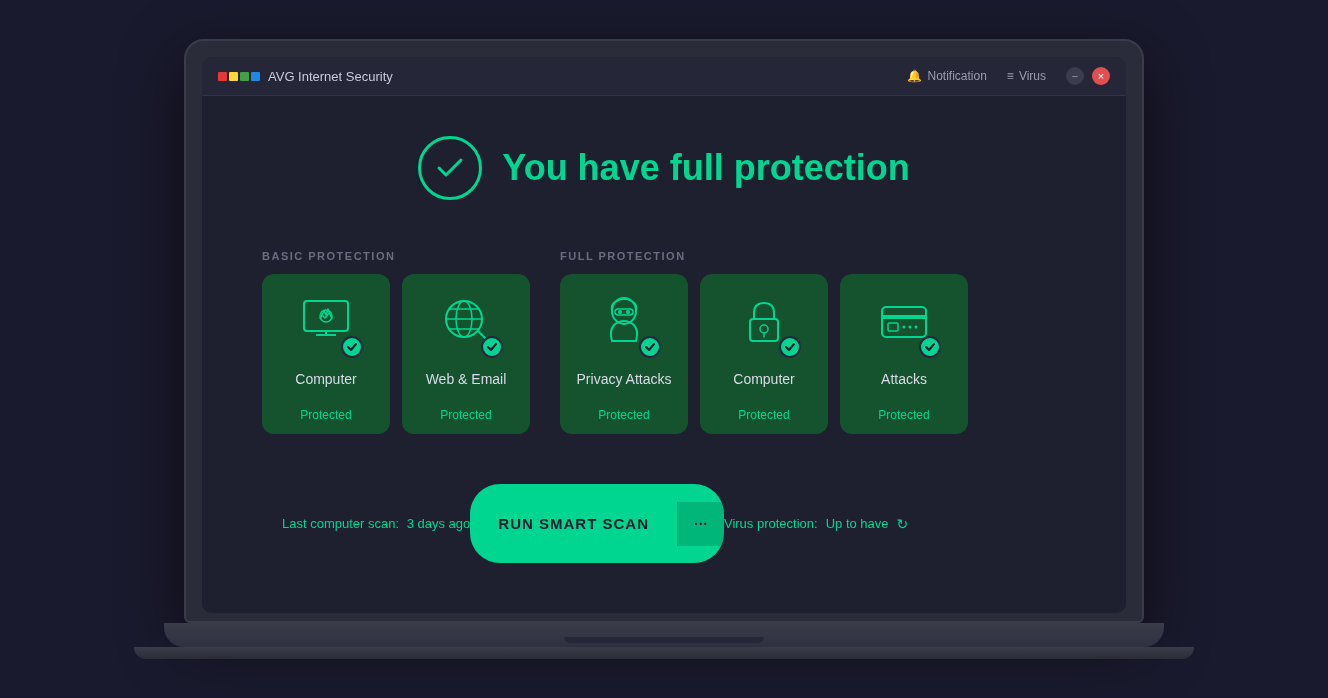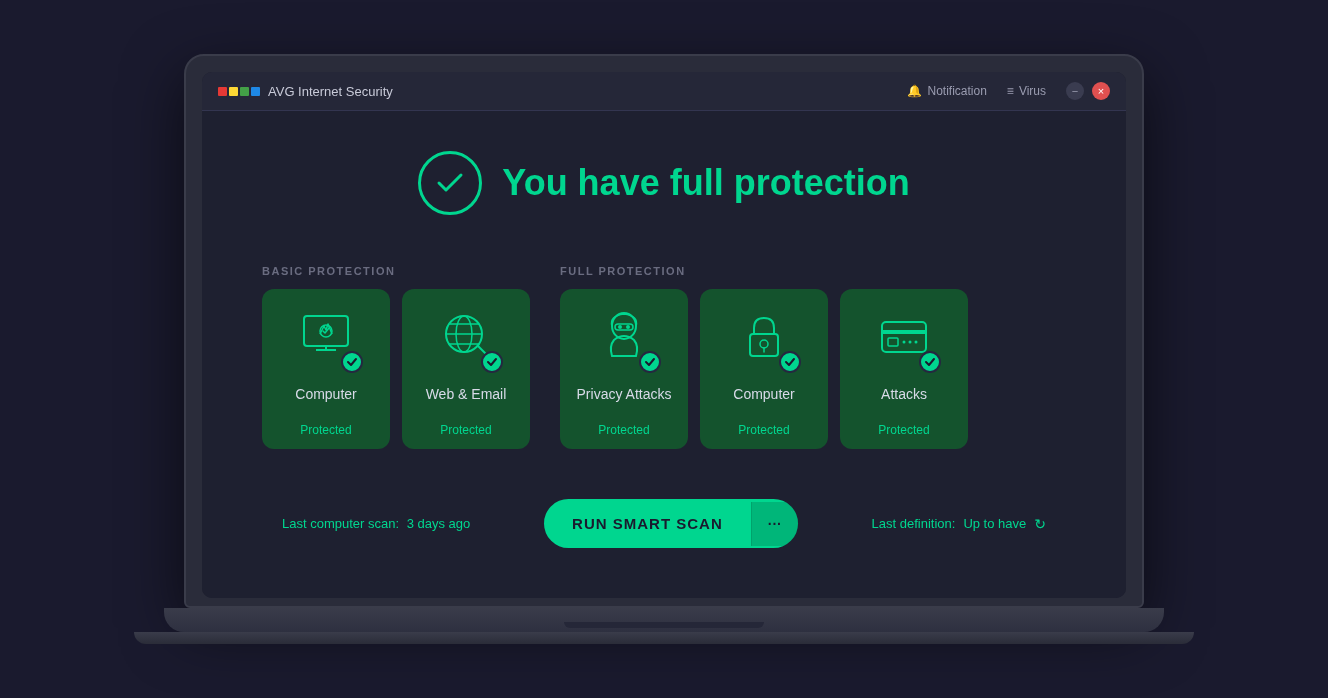--- a/index.html
+++ b/index.html
@@ -224,21 +224,20 @@
 
     .card-status {
       color: #00d68f;
       font-size: 12px;
       margin-top: 19px;
     }
 
     .footer-section {
       display: flex;
       align-items: center;
-      justify-content: space-between;
       padding: 0 20px;
     }
 
     .footer-left {
       font-size: 13px;
       color: #6a6c80;
     }
 
     .footer-left span {
       color: #00d68f;
@@ -252,21 +251,21 @@
       overflow: hidden;
     }
 
     .scan-btn {
       background: transparent;
       border: none;
       color: #1a1a2e;
       font-size: 15px;
       font-weight: 700;
       letter-spacing: 1px;
-      padding: 16px 28px;
+      padding: 31px 28px;
       cursor: pointer;
     }
 
     .scan-btn-more {
       background: rgba(0,0,0,0.15);
       border: none;
       color: #1a1a2e;
       padding: 14px 16px;
       cursor: pointer;
       font-size: 14px;
@@ -512,21 +511,21 @@
             <span>Last computer scan:</span>
             <span style="color:#00d68f; margin-left:4px;">3 days ago</span>
           </div>
 
           <div class="scan-btn-group">
             <button class="scan-btn">RUN SMART SCAN</button>
             <button class="scan-btn-more">···</button>
           </div>
 
           <div class="footer-right">
-            <span>Last definition:</span>
+            <span>Virus protection:</span>
             <span>Up to have</span>
             <span class="refresh-icon">↻</span>
           </div>
         </div>
 
       </div>
     </div>
   </div>
 
   <div class="laptop-base">

